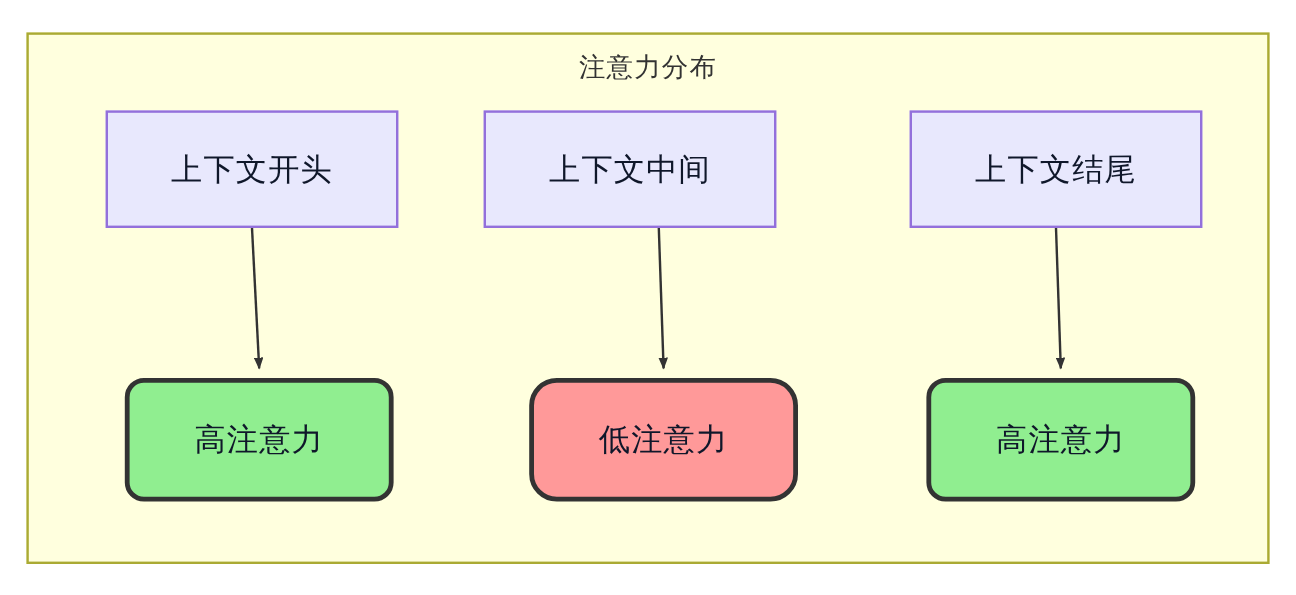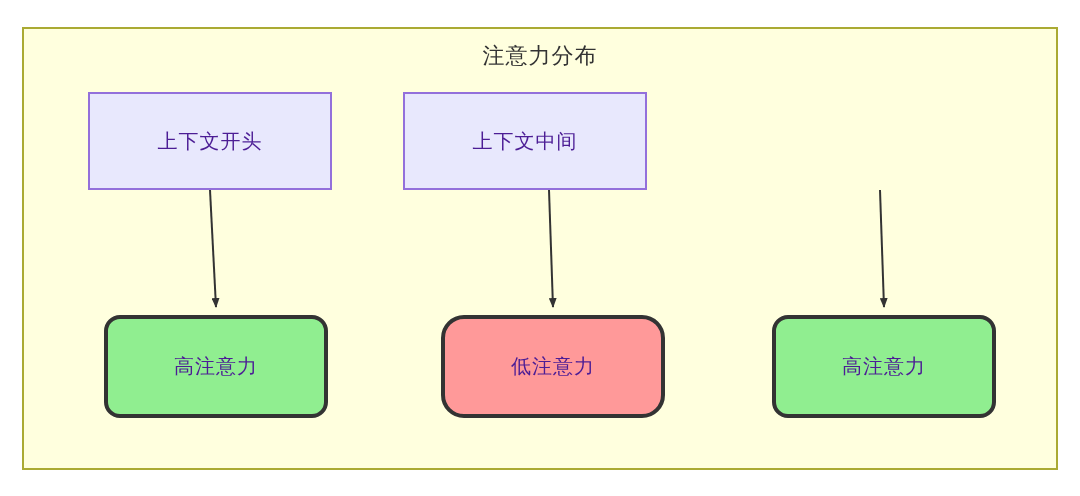--- a/index.html
+++ b/index.html
@@ -45,22 +45,22 @@
     white-space: nowrap;
   }
 
   
   .node {
     position: absolute;
     box-sizing: border-box;
     display: flex;
     align-items: center;
     justify-content: center;
-    font-size: 20px;
-    color: #4c1d95;
+    font-size: 26px;
+    color: #0f172a;
     letter-spacing: 1px;
     white-space: nowrap;
   }
 
   .node-context {
     width: 244px;
     height: 98px;
     background: #e8e8fd;
     border: 2px solid #9370db;
   }
@@ -110,20 +110,21 @@
     </defs>
     <line x1="210" y1="190" x2="216" y2="307" stroke="#333333" stroke-width="2" marker-end="url(#arrowhead)"></line>
     <line x1="549" y1="190" x2="553" y2="307" stroke="#333333" stroke-width="2" marker-end="url(#arrowhead)"></line>
     <line x1="880" y1="190" x2="884" y2="307" stroke="#333333" stroke-width="2" marker-end="url(#arrowhead)"></line>
   </svg>
 
   <div class="node node-context col1-top">上下文开头</div>
 
   <div class="node node-context col2-top">上下文中间</div>
 
+  <div class="node node-context col3-top">上下文结尾</div>
 
   <div class="node node-attn high col1-bot">高注意力</div>
 
   <div class="node node-attn low col2-bot">低注意力</div>
 
   <div class="node node-attn high col3-bot">高注意力</div>
 
 </div>
 
 </body></html>

